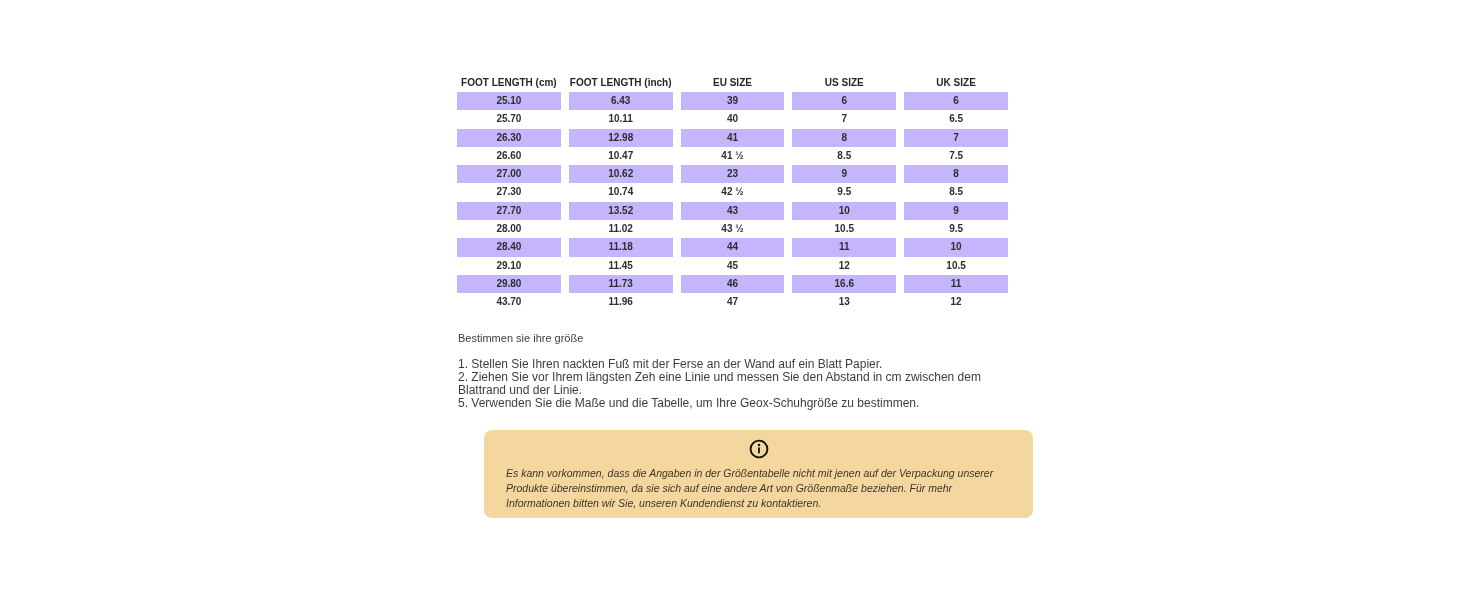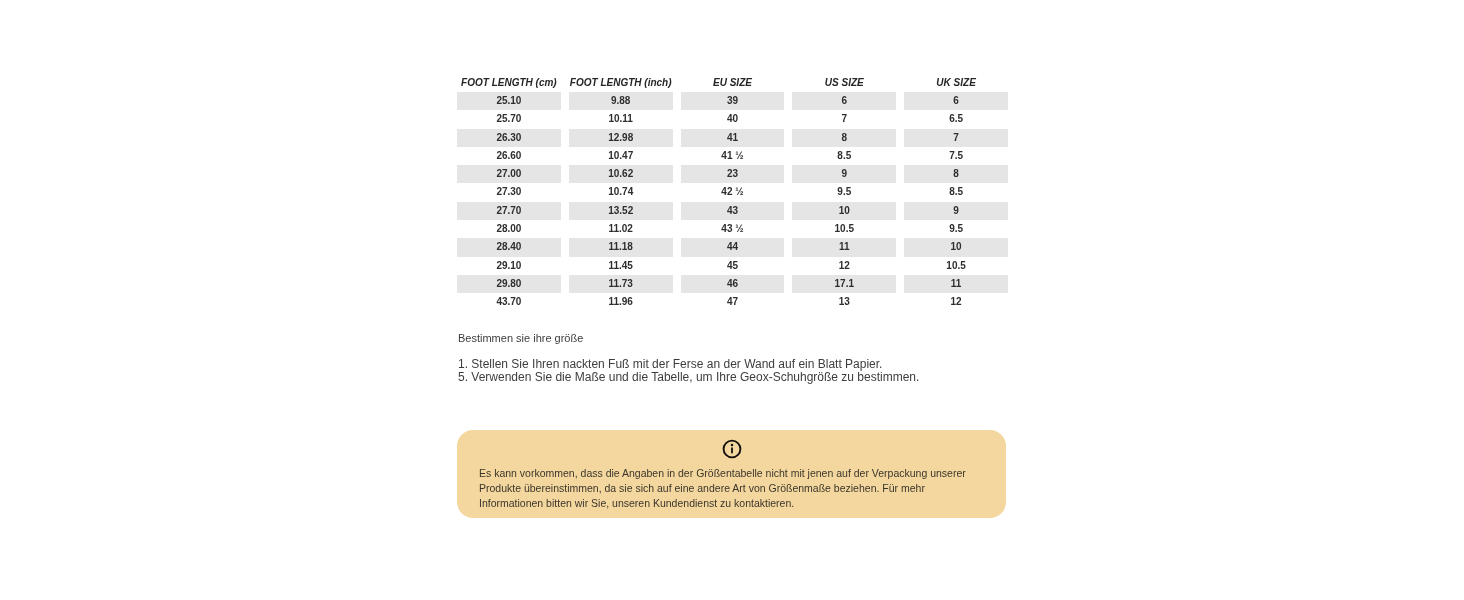--- a/index.html
+++ b/index.html
@@ -22,42 +22,43 @@
   }
   .thead{height:16px;margin-bottom:1px;}
   .tcell{
     display:block;height:100%;
     text-align:center;
     font-size:10px;font-weight:600;
     color:#2e2e2e;
     line-height:18.3px;
     white-space:nowrap;overflow:hidden;
   }
-  .thead .tcell{font-weight:700;line-height:15px;color:#262626;font-style:italic;}
-  .striped .tcell{background:#e5e5e5;}
+  .thead .tcell{font-weight:700;line-height:15px;color:#262626;}
+  .striped .tcell{background:#c4b5fd;}
 
   
   .section-title{
     position:absolute;left:458px;top:332px;
     font-size:11px;color:#3d3d3d;text-align:center;
   }
 
   
   .instructions{
     position:absolute;left:458px;top:358px;width:552px;
     font-size:12px;line-height:12.9px;color:#3d3d3d;
   }
 
   
   .info-box{
-    position:absolute;left:457px;top:430px;width:549px;height:88px;
+    position:absolute;left:484px;top:430px;width:549px;height:88px;
     background:#f4d79e;
-    border-radius:16px;
+    border-radius:8px;
     box-sizing:border-box;
     padding:9px 22px 0 22px;
+    font-style:italic;
   }
   .info-icon{display:block;width:20px;height:20px;margin:0 auto 7px auto;}
   .info-text{
     font-size:10.5px;line-height:15.2px;color:#3b362c;
     max-width:500px;
   }
 </style>
 </head>
 <body>
 
@@ -67,21 +68,21 @@
     <div class="trow thead">
       <span class="tcell">FOOT LENGTH (cm)</span>
       <span class="tcell">FOOT LENGTH (inch)</span>
       <span class="tcell">EU SIZE</span>
       <span class="tcell">US SIZE</span>
       <span class="tcell">UK SIZE</span>
     </div>
 
     <div class="trow striped">
       <span class="tcell">25.10</span>
-      <span class="tcell">9.88</span>
+      <span class="tcell">6.43</span>
       <span class="tcell">39</span>
       <span class="tcell">6</span>
       <span class="tcell">6</span>
     </div>
     <div class="trow">
       <span class="tcell">25.70</span>
       <span class="tcell">10.11</span>
       <span class="tcell">40</span>
       <span class="tcell">7</span>
       <span class="tcell">6.5</span>
@@ -139,36 +140,37 @@
       <span class="tcell">29.10</span>
       <span class="tcell">11.45</span>
       <span class="tcell">45</span>
       <span class="tcell">12</span>
       <span class="tcell">10.5</span>
     </div>
     <div class="trow striped">
       <span class="tcell">29.80</span>
       <span class="tcell">11.73</span>
       <span class="tcell">46</span>
-      <span class="tcell">17.1</span>
+      <span class="tcell">16.6</span>
       <span class="tcell">11</span>
     </div>
     <div class="trow">
       <span class="tcell">43.70</span>
       <span class="tcell">11.96</span>
       <span class="tcell">47</span>
       <span class="tcell">13</span>
       <span class="tcell">12</span>
     </div>
   </div>
 
   <div class="section-title">Bestimmen sie ihre größe</div>
 
   <div class="instructions">
     <div class="step">1. Stellen Sie Ihren nackten Fuß mit der Ferse an der Wand auf ein Blatt Papier.</div>
+    <div class="step">2. Ziehen Sie vor Ihrem längsten Zeh eine Linie und messen Sie den Abstand in cm zwischen dem Blattrand und der Linie.</div>
     <div class="step">5. Verwenden Sie die Maße und die Tabelle, um Ihre Geox-Schuhgröße zu bestimmen.</div>
   </div>
 
   <div class="info-box">
     <span class="info-icon">
       <svg width="20" height="20" viewBox="0 0 20 20" aria-hidden="true">
         <circle cx="10" cy="10" r="8.4" fill="none" stroke="#15120c" stroke-width="1.9"></circle>
         <circle cx="10" cy="5.9" r="1.25" fill="#15120c"></circle>
         <rect x="9.1" y="8.3" width="1.8" height="6.2" rx="0.9" fill="#15120c"></rect>
       </svg>

